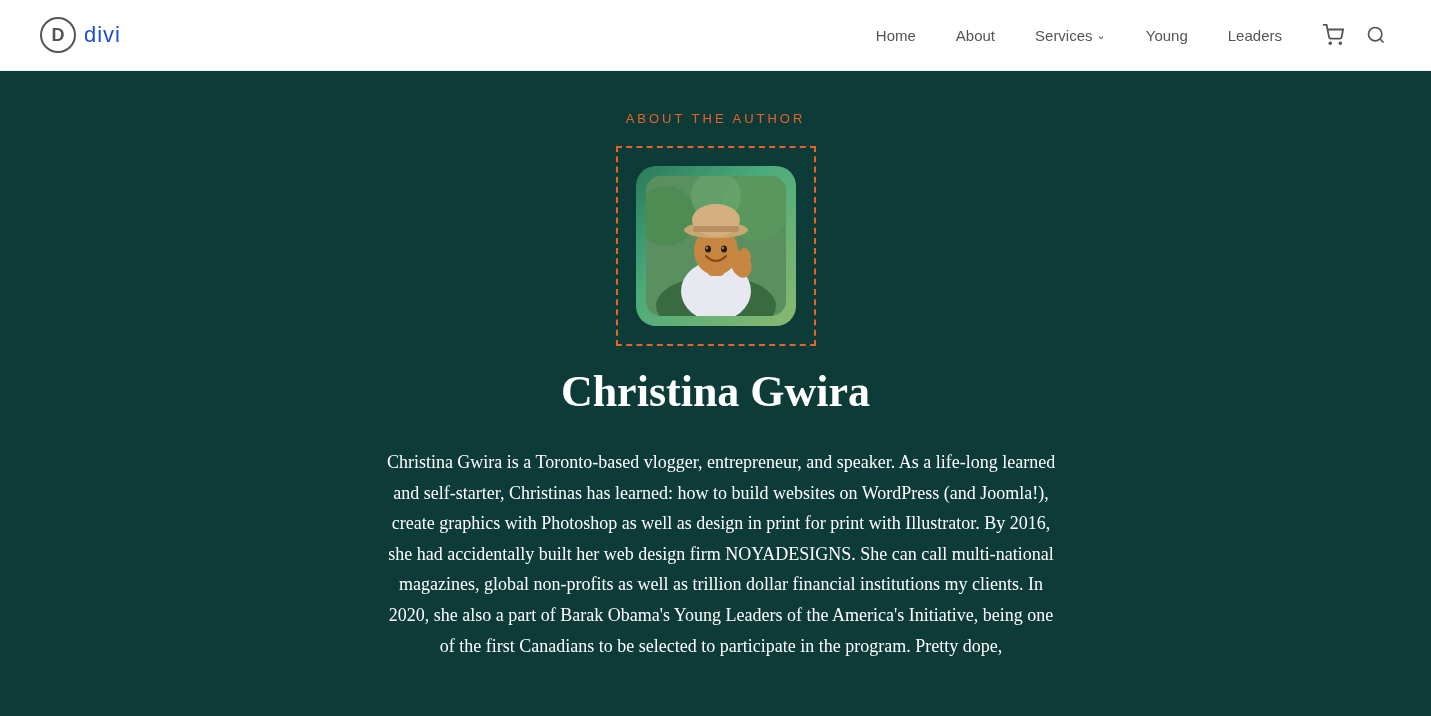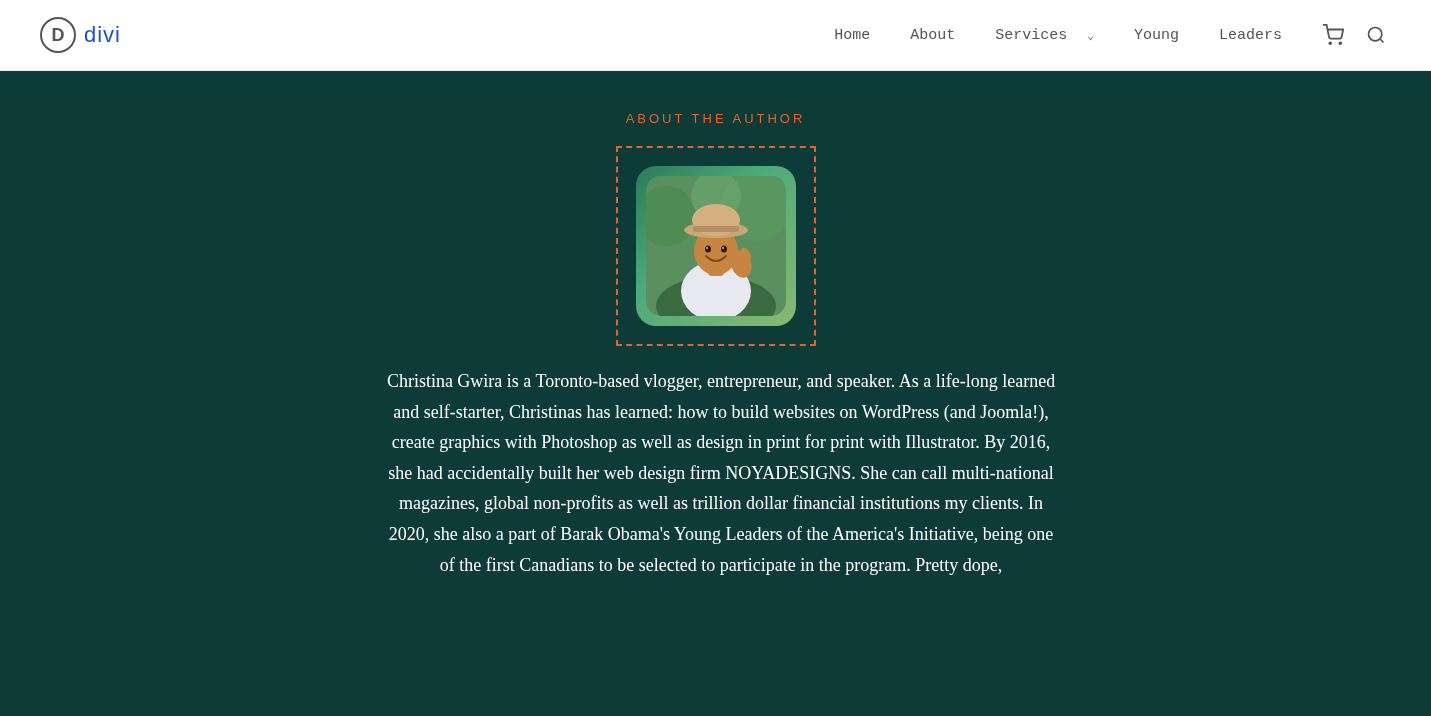--- a/index.html
+++ b/index.html
@@ -61,28 +61,28 @@
       display: flex;
       align-items: center;
       gap: 10px;
     }
 
     .nav-item {
       font-size: 15px;
       color: #555;
       text-decoration: none;
       padding: 10px 15px;
-      font-family: Liberation Mono, monospace;
+      font-family: Liberation Sans, sans-serif;
       cursor: pointer;
     }
 
     .nav-services {
       display: flex;
       align-items: center;
-      gap: 20px;
+      gap: 4px;
     }
 
     .chevron-down {
       font-size: 11px;
       color: #555;
     }
 
     .nav-icons {
       display: flex;
       align-items: center;
@@ -243,16 +243,17 @@
 
         <rect x="47" y="50" width="46" height="6" fill="#b89060" rx="2"></rect>
 
         <ellipse cx="95" cy="88" rx="10" ry="14" fill="#c68642" transform="rotate(-20 95 88)"></ellipse>
 
         <ellipse cx="100" cy="78" rx="4" ry="7" fill="#c68642" transform="rotate(-30 100 78)"></ellipse>
       </svg>
     </div>
   </div>
 
+  <h1 class="author-name">Christina Gwira</h1>
 
   <p class="author-bio">Christina Gwira is a Toronto-based vlogger, entrepreneur, and speaker. As a life-long learned and self-starter, Christinas has learned: how to build websites on WordPress (and Joomla!), create graphics with Photoshop as well as design in print for print with Illustrator. By 2016, she had accidentally built her web design firm NOYADESIGNS. She can call multi-national magazines, global non-profits as well as trillion dollar financial institutions my clients. In 2020, she also a part of Barak Obama's Young Leaders of the America's Initiative, being one of the first Canadians to be selected to participate in the program. Pretty dope,</p>
 
 </main>
 
 </body></html>

